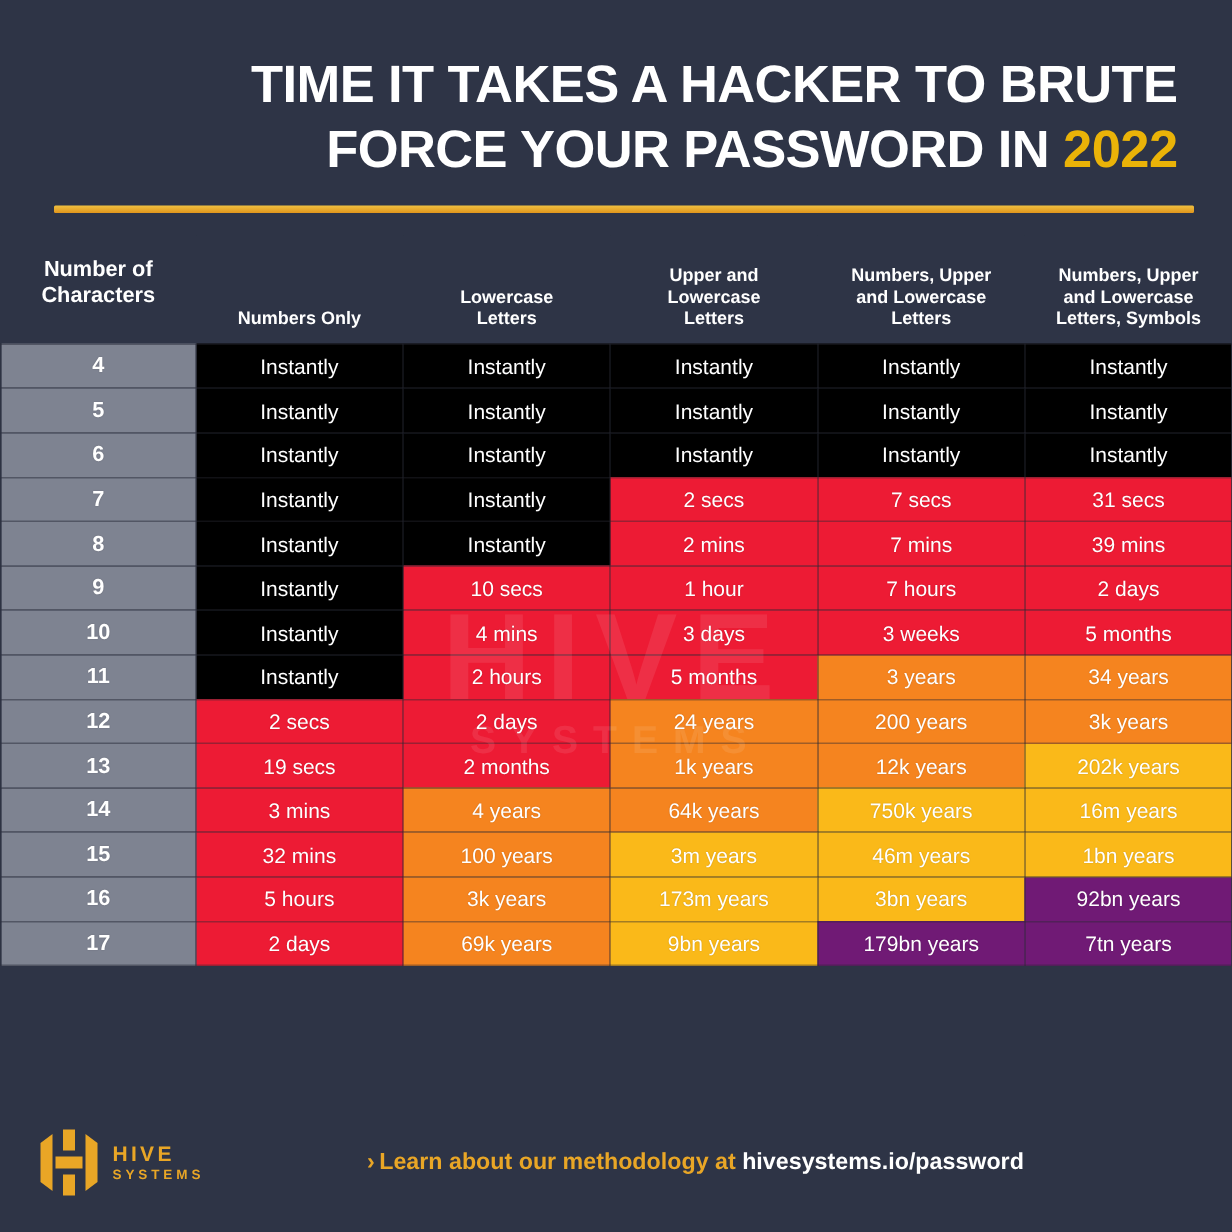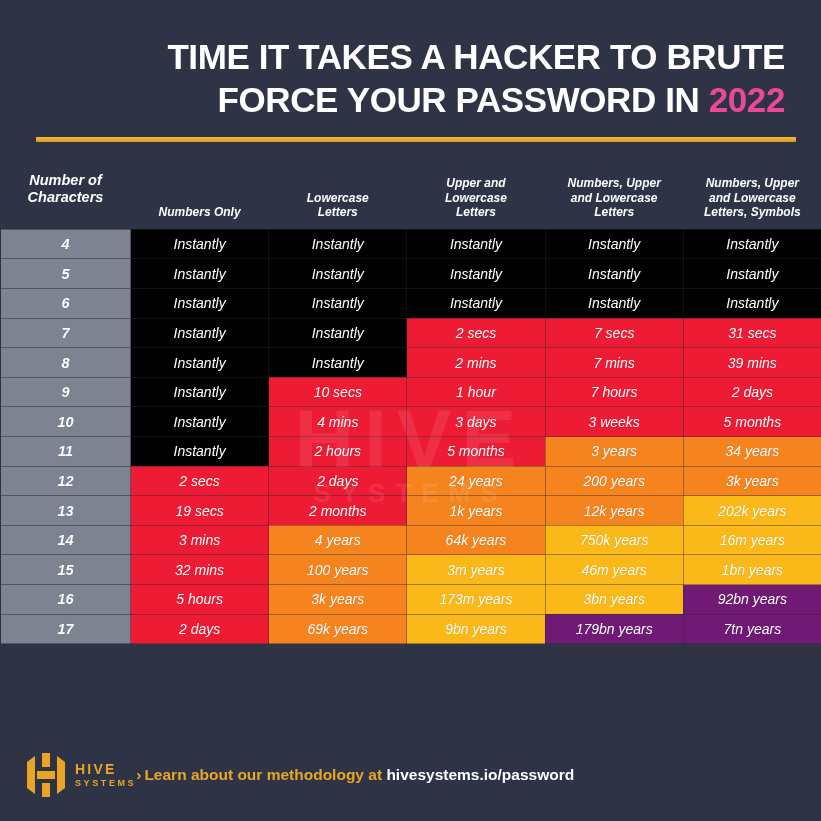--- a/index.html
+++ b/index.html
@@ -24,35 +24,34 @@
     font-size: 35px;
     font-weight: bold;
     line-height: 1.22;
     color: #ffffff;
     letter-spacing: -0.4px;
     text-transform: uppercase;
     margin: 0;
     font-stretch: condensed;
   }
   .title .year {
-    color: #ec4899;
+    color: #eab308;
   }
   .rule {
     margin: 16px auto 0 auto;
     width: 760px;
     height: 5px;
     background: linear-gradient(to bottom, #f0c040 0%, #e0951c 100%);
     border-radius: 1px;
   }
 
   
   .table-wrap {
     margin-top: 15px;
     width: 697px;
-    font-style: italic;
   }
   table.grid {
     border-collapse: collapse;
     width: 821px;
     table-layout: fixed;
   }
   table.grid col.c0 { width: 130px; }
   table.grid col.cx { width: 138.2px; }
 
   thead th {
@@ -157,21 +156,21 @@
   }
   .logo-words .lw-systems {
     color: #e9a626;
     font-size: 9px;
     font-weight: bold;
     letter-spacing: 2.6px;
     margin-top: 2px;
   }
   .footer-cta {
     flex: 1;
-    text-align: left;
+    text-align: center;
     font-size: 15.5px;
     font-weight: bold;
     color: #e9a626;
     padding-right: 30px;
   }
   .footer-cta .chev {
     color: #e9a626;
     margin-right: 3px;
   }
   .footer-cta .url {

